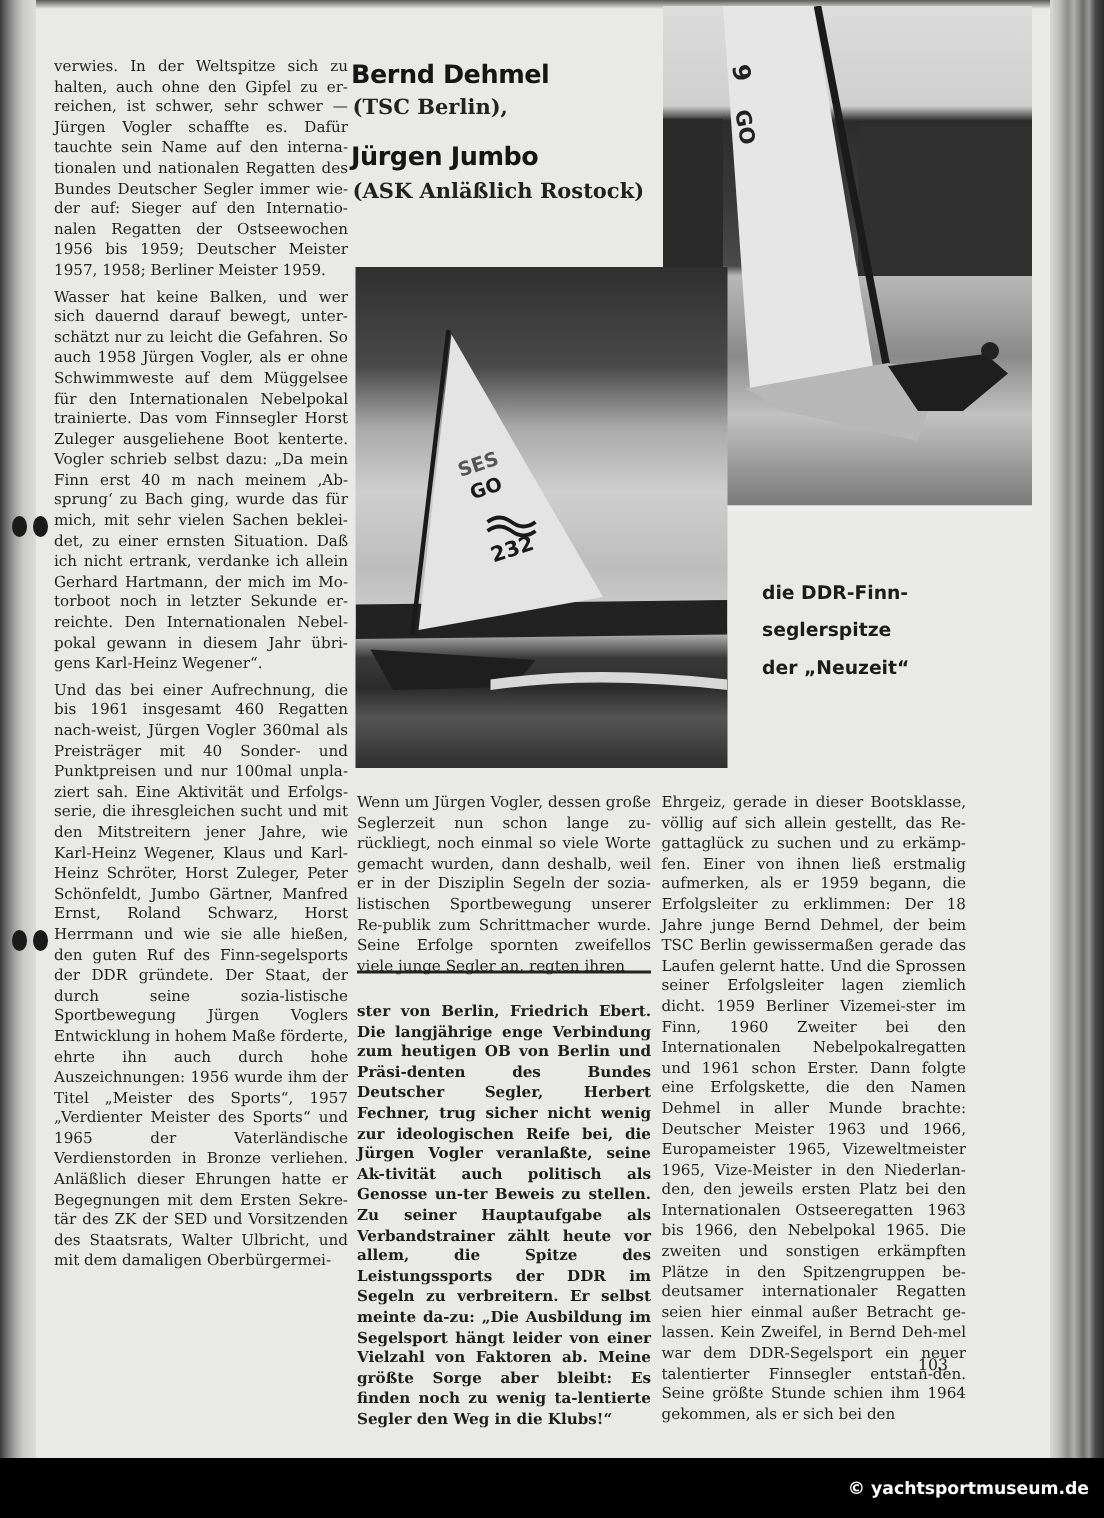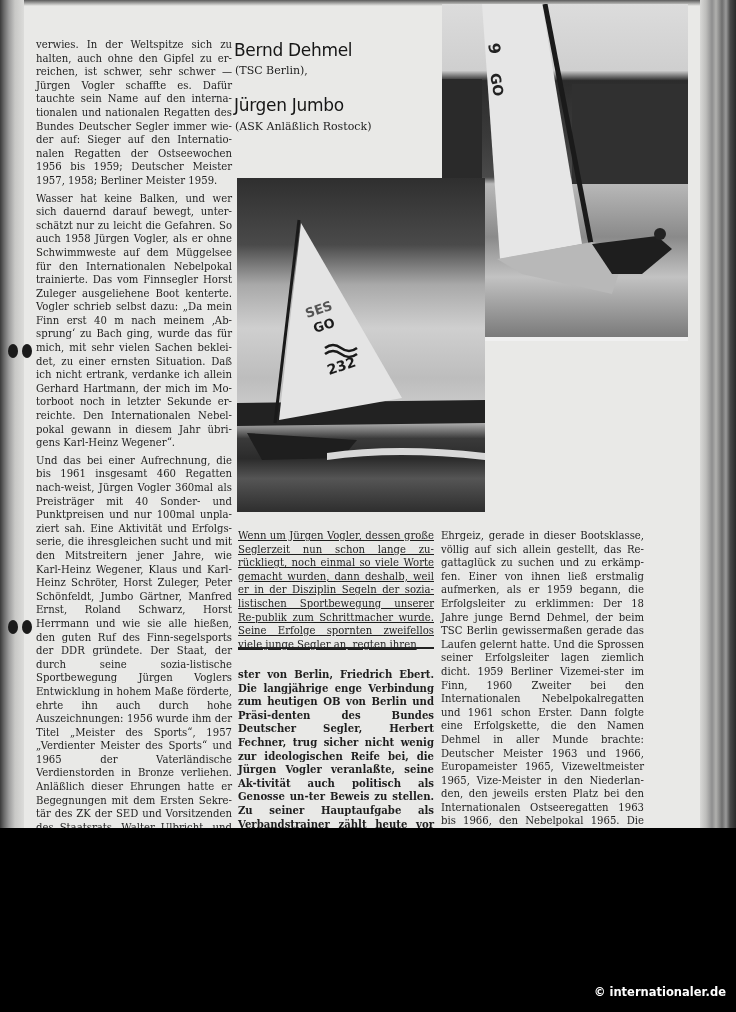--- a/index.html
+++ b/index.html
@@ -1,32 +1,32 @@
 <!DOCTYPE html>
 <html><head>
 <meta charset="utf-8">
 <style>
   html, body { margin:0; padding:0; }
   body { width:736px; height:1012px; background:#000; position:relative; overflow:hidden; font-family:"DejaVu Serif", serif; }
-  .page { position:absolute; left:0; top:0; width:736px; height:828px; background:#e9e9e7; overflow:hidden; }
+  .page { position:absolute; left:0; top:0; width:736px; height:972px; background:#e9e9e7; overflow:hidden; }
   .spine-left { position:absolute; left:0; top:0; width:24px; height:972px;
     background:linear-gradient(to right,#3a3a3a 0,#6a6a6a 4px,#9c9c9c 9px,#c8c8c6 15px,#dcdcda 24px); }
   .hole { position:absolute; width:10px; height:14px; border-radius:50%; background:#1a1a1a; }
   .edge-right { position:absolute; left:700px; top:0; width:36px; height:972px;
     background:linear-gradient(to right,#d8d8d6 0,#bdbdbb 6px,#8e8e8e 12px,#b0b0ae 16px,#6e6e6e 22px,#9a9a9a 26px,#4a4a4a 30px,#2a2a2a 36px); }
   .topshadow { position:absolute; left:0; top:0; width:736px; height:6px; background:linear-gradient(#5a5a5a,#e9e9e7); }
   .col { position:absolute; font-size:10.1px; line-height:13.6px; color:#1e1e1e; text-align:justify; }
   .col p { margin:0 0 4px 0; hyphens:manual; }
   #col1 { left:36px; top:38px; width:196px; }
-  #col2a { left:238px; top:529px; width:196px;text-decoration:underline; }
+  #col2a { left:238px; top:529px; width:196px; }
   #col2b { left:238px; top:668px; width:196px;font-weight:bold; }
   #col3 { left:441px; top:529px; width:203px; }
   .rule { position:absolute; left:238px; top:647px; width:196px; height:2px; background:#222; }
-  .name { position:absolute; left:234px; font-family:"DejaVu Sans", sans-serif; font-weight:normal; font-size:17px; color:#161616; letter-spacing:-0.3px; }
-  .club { position:absolute; left:235px; font-family:"DejaVu Serif", serif; font-weight:normal; font-size:11px; color:#222; }
+  .name { position:absolute; left:234px; font-family:"DejaVu Sans", sans-serif; font-weight:bold; font-size:17px; color:#161616; letter-spacing:-0.3px; }
+  .club { position:absolute; left:235px; font-family:"DejaVu Serif", serif; font-weight:bold; font-size:14px; color:#222; }
   .caption { position:absolute; left:508px; top:382px; font-family:"DejaVu Sans", sans-serif; font-weight:bold; font-size:12.5px; line-height:25px; color:#1c1c1c; }
   .photo { position:absolute; overflow:hidden; }
   #photo1 { left:237px; top:178px; width:248px; height:334px;
     background:linear-gradient(#2f2f2f 0,#4a4a4a 20%,#a9a9a9 32%,#cfcfcf 45%,#bdbdbd 60%,#d0d0d0 72%,#3a3a3a 78%,#2b2b2b 84%,#555 90%,#2e2e2e 100%); }
   #photo2 { left:442px; top:4px; width:246px; height:333px;
     background:linear-gradient(#dcdcdc 0,#cfcfcf 20%,#2c2c2c 23%,#3a3a3a 40%,#4a4a4a 52%,#b8b8b8 54%,#8a8a8a 70%,#c2c2c2 82%,#7a7a7a 100%); border-bottom:4px solid #f0f0f0; }
   .pageno { position:absolute; left:612px; top:904px; font-size:10.5px; color:#222; }
   .watermark { position:absolute; right:10px; top:985px; font-family:"DejaVu Sans", sans-serif; font-weight:bold; font-size:11.5px; color:#fff; }
 </style>
 </head>
@@ -73,29 +73,34 @@
       <path d="M64 45 L165 220 L42 242 Z" fill="#e4e4e4"></path>
       <text x="70" y="140" font-family="DejaVu Sans, sans-serif" font-weight="bold" font-size="13" fill="#555" transform="rotate(-18 70 140)">SES</text>
       <text x="78" y="155" font-family="DejaVu Sans, sans-serif" font-weight="bold" font-size="13" fill="#1a1a1a" transform="rotate(-18 78 155)">GO</text>
       <path d="M88 170 q8 -6 16 0 t16 0 M88 176 q8 -6 16 0 t16 0" stroke="#1a1a1a" stroke-width="2.5" fill="none"></path>
       <text x="92" y="197" font-family="DejaVu Sans, sans-serif" font-weight="bold" font-size="14" fill="#1a1a1a" transform="rotate(-18 92 197)">232</text>
       <path d="M10 255 L120 262 L105 280 L25 282 Z" fill="#1e1e1e"></path>
       <path d="M90 275 Q160 265 248 275 L248 282 Q160 272 90 282 Z" fill="#d8d8d8"></path>
     </svg>
   </div>
 
+  <div class="caption">
+    <div>die DDR-Finn-</div>
+    <div>seglerspitze</div>
+    <div>der „Neuzeit“</div>
+  </div>
 
   <div class="col" id="col2a">
     <p>Wenn um Jürgen Vogler, dessen große Seglerzeit nun schon lange zu-rückliegt, noch einmal so viele Worte gemacht wurden, dann deshalb, weil er in der Disziplin Segeln der sozia-listischen Sportbewegung unserer Re-publik zum Schrittmacher wurde. Seine Erfolge spornten zweifellos viele junge Segler an, regten ihren</p>
   </div>
   <div class="rule"></div>
   <div class="col" id="col2b">
     <p>ster von Berlin, Friedrich Ebert. Die langjährige enge Verbindung zum heutigen OB von Berlin und Präsi-denten des Bundes Deutscher Segler, Herbert Fechner, trug sicher nicht wenig zur ideologischen Reife bei, die Jürgen Vogler veranlaßte, seine Ak-tivität auch politisch als Genosse un-ter Beweis zu stellen. Zu seiner Hauptaufgabe als Verbandstrainer zählt heute vor allem, die Spitze des Leistungssports der DDR im Segeln zu verbreitern. Er selbst meinte da-zu: „Die Ausbildung im Segelsport hängt leider von einer Vielzahl von Faktoren ab. Meine größte Sorge aber bleibt: Es finden noch zu wenig ta-lentierte Segler den Weg in die Klubs!“</p>
   </div>
 
   <div class="col" id="col3">
     <p>Ehrgeiz, gerade in dieser Bootsklasse, völlig auf sich allein gestellt, das Re-gattaglück zu suchen und zu erkämp-fen. Einer von ihnen ließ erstmalig aufmerken, als er 1959 begann, die Erfolgsleiter zu erklimmen: Der 18 Jahre junge Bernd Dehmel, der beim TSC Berlin gewissermaßen gerade das Laufen gelernt hatte. Und die Sprossen seiner Erfolgsleiter lagen ziemlich dicht. 1959 Berliner Vizemei-ster im Finn, 1960 Zweiter bei den Internationalen Nebelpokalregatten und 1961 schon Erster. Dann folgte eine Erfolgskette, die den Namen Dehmel in aller Munde brachte: Deutscher Meister 1963 und 1966, Europameister 1965, Vizeweltmeister 1965, Vize-Meister in den Niederlan-den, den jeweils ersten Platz bei den Internationalen Ostseeregatten 1963 bis 1966, den Nebelpokal 1965. Die zweiten und sonstigen erkämpften Plätze in den Spitzengruppen be-deutsamer internationaler Regatten seien hier einmal außer Betracht ge-lassen. Kein Zweifel, in Bernd Deh-mel war dem DDR-Segelsport ein neuer talentierter Finnsegler entstan-den. Seine größte Stunde schien ihm 1964 gekommen, als er sich bei den</p>
   </div>
 
   <div class="pageno">103</div>
 </div>
 
-<div class="watermark">© internationaler.de</div>
+<div class="watermark">© yachtsportmuseum.de</div>
 
 </body></html>

